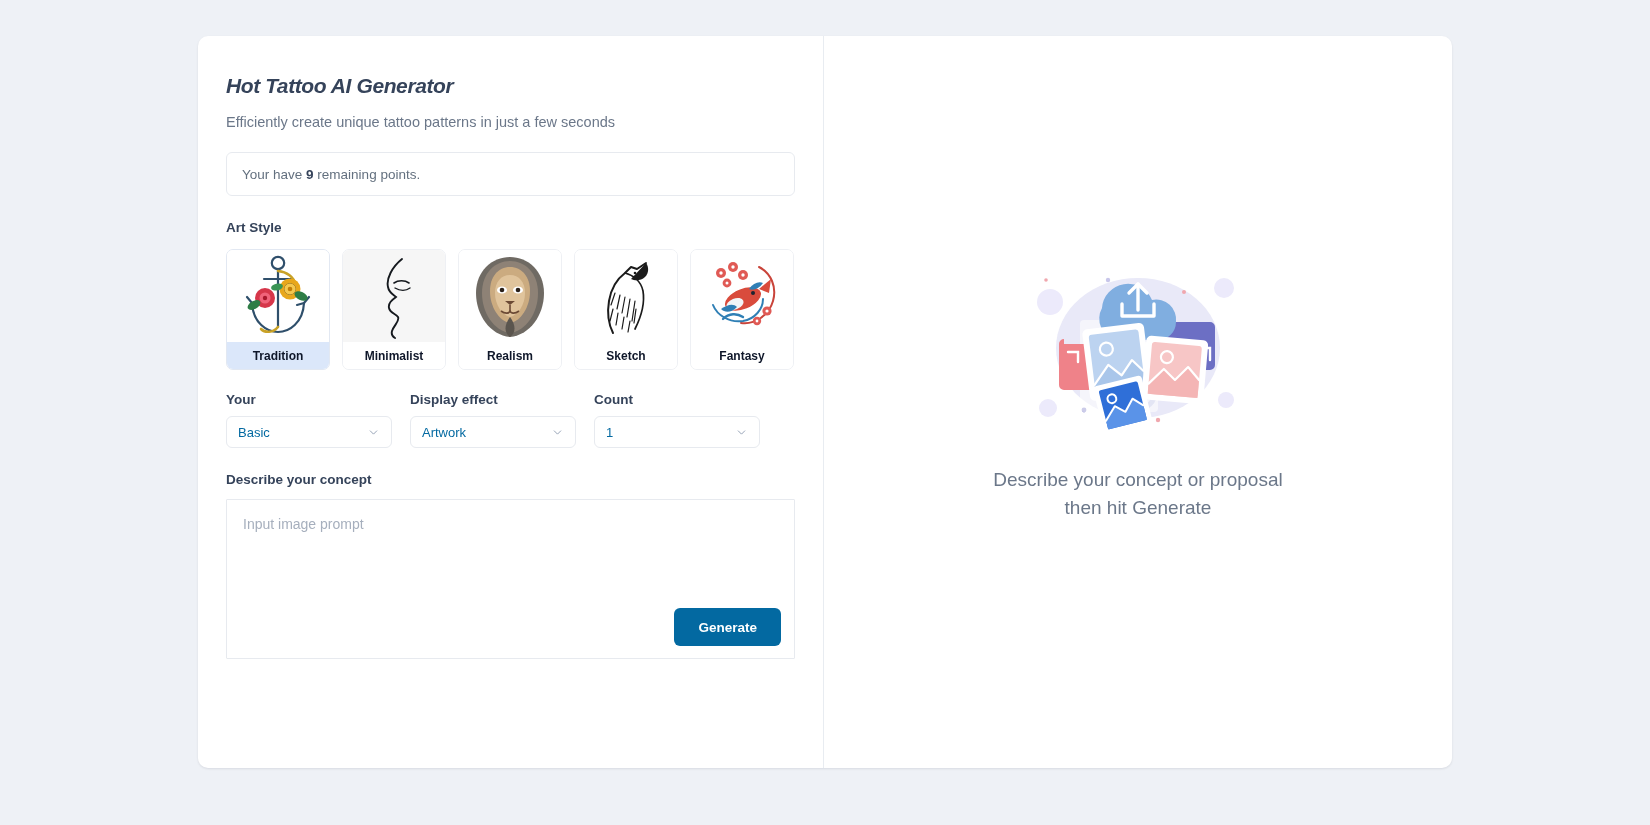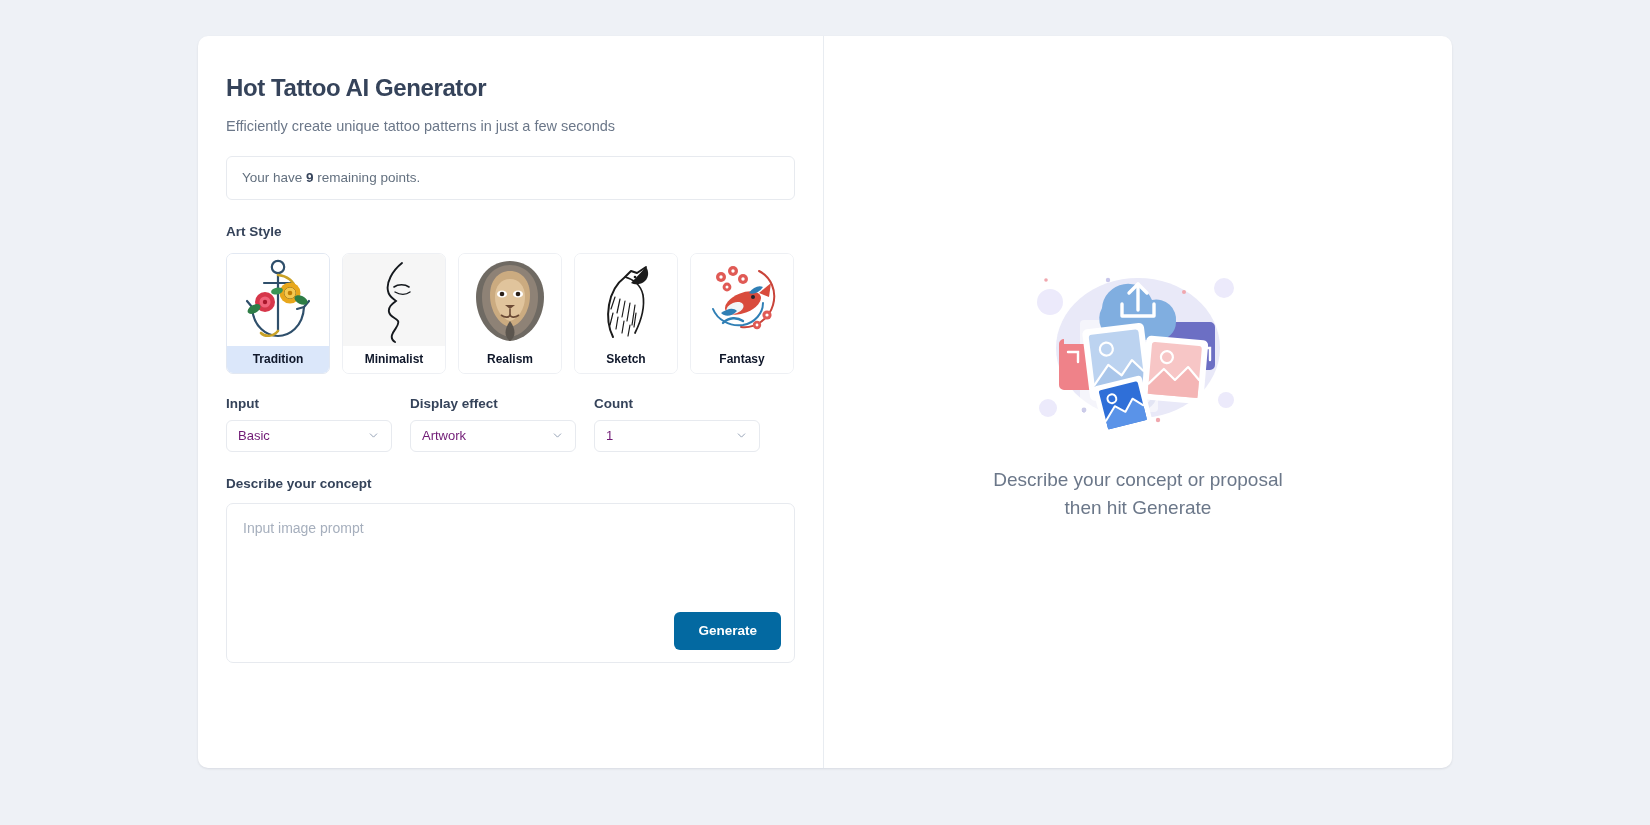--- a/index.html
+++ b/index.html
@@ -34,25 +34,26 @@
 
   
   .left-panel {
     width: 626px;
     height: 100%;
     border-right: 1px solid #e8ecf1;
     padding: 38px 28px 0 28px;
   }
 
   .app-title {
-    font-size: 24px;
+    font-size: 21px;
     font-weight: 700;
     color: #35435a;
     letter-spacing: -0.4px;
     line-height: 1.15;
+    font-style: italic;
   }
 
   .app-subtitle {
     margin-top: 16px;
     font-size: 14.5px;
     color: #6b7789;
     font-weight: 400;
   }
 
   .points-box {
@@ -135,40 +136,40 @@
     height: 32px;
     border: 1px solid #e7eaef;
     border-radius: 6px;
     display: flex;
     align-items: center;
     justify-content: space-between;
     padding: 0 11px;
     background: #fff;
     cursor: pointer;
   }
-  .select-value { font-size: 13px; color: #701a75; }
+  .select-value { font-size: 13px; color: #0369a1; }
   .chev { width: 13px; height: 13px; flex: none; }
   .chev path { stroke: #8e9bb0; stroke-width: 1.7; fill: none; stroke-linecap: round; stroke-linejoin: round; }
 
   .f-model  { width: 166px; }
   .f-effect { width: 166px; }
   .f-count  { width: 166px; }
 
   
   .prompt-label {
     margin-top: 24px;
     font-size: 13.5px;
     font-weight: 700;
     color: #35435a;
   }
   .prompt-box {
     margin-top: 12px;
     height: 160px;
     border: 1px solid #e7eaef;
-    border-radius: 7px;
+    border-radius: 1px;
     position: relative;
     background: #fff;
   }
   .prompt-area {
     position: absolute;
     inset: 0;
     border: none;
     outline: none;
     resize: none;
     background: transparent;
@@ -352,21 +353,21 @@
               <path d="M24 66 C30 60 38 60 44 64" stroke="#2f7fb5" stroke-width="2.4" fill="none" stroke-linecap="round"></path>
             </svg>
           </div>
           <div class="style-name">Fantasy</div>
         </div>
 
       </div>
 
       <div class="controls-row">
         <div class="f-model">
-          <div class="field-label">Input</div>
+          <div class="field-label">Your</div>
           <div class="select-box">
             <span class="select-value">Basic</span>
             <svg class="chev" viewBox="0 0 24 24">
                 <path d="M6 9l6 6 6-6"></path>
               </svg>
           </div>
         </div>
 
         <div class="f-effect">
           <div class="field-label">Display effect</div>

